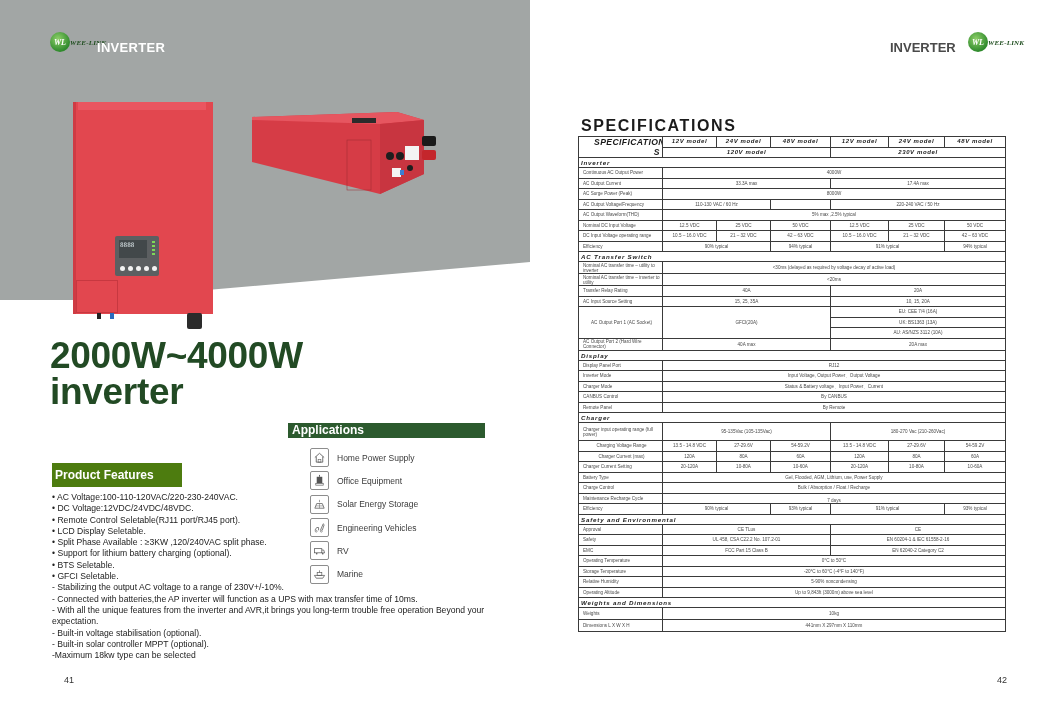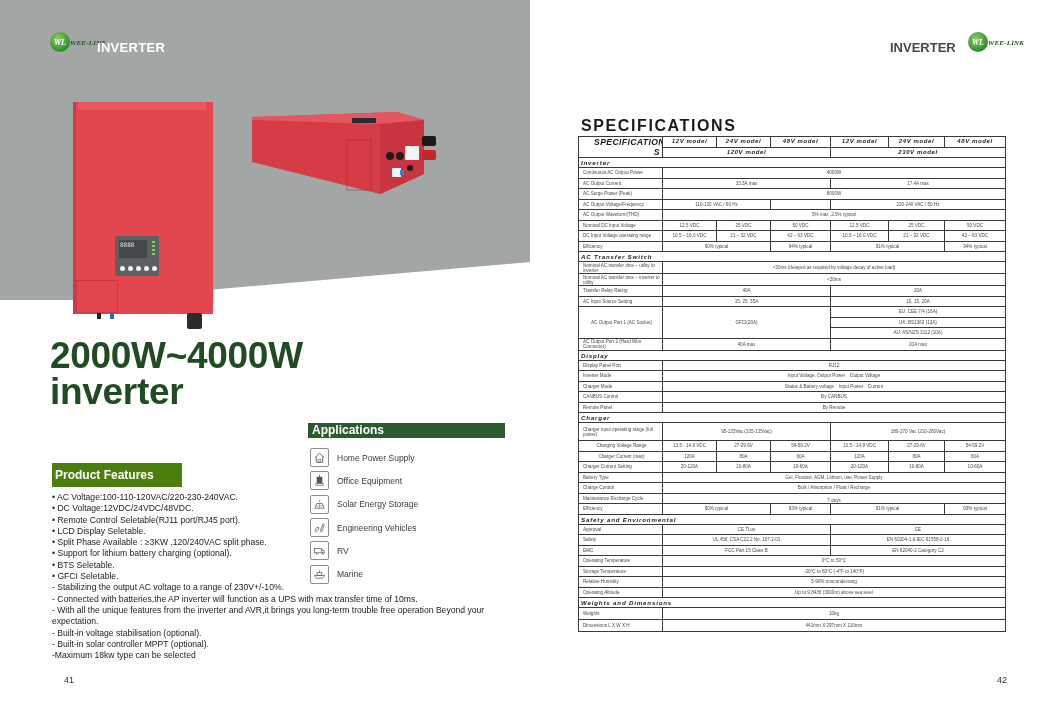--- a/index.html
+++ b/index.html
@@ -24,21 +24,21 @@
   .leds i { display: block; width: 3px; height: 2px; background: #7ed957; }
   .btns { position: absolute; left: 5px; bottom: 5px; display: flex; gap: 3px; }
   .btns i { display: block; width: 5px; height: 5px; border-radius: 50%; background: #f2f2f2; }
   .prod-v-foot { position: absolute; left: 76px; top: 280px; width: 42px; height: 33px; border: 1px solid #c73840; }
   .prod-v-plug { position: absolute; left: 187px; top: 313px; width: 15px; height: 16px; background: #2b2b2b; border-radius: 2px; }
   .prod-v-conn { position: absolute; top: 313px; width: 4px; height: 6px; background: #222; }
 
   .prod-h { position: absolute; left: 252px; top: 112px; width: 210px; height: 82px; }
 
   .headline { position: absolute; left: 50px; top: 338px; color: #224a24; font-weight: bold; font-size: 37px; line-height: 36px; letter-spacing: -0.3px; }
-  .apps-bar { position: absolute; left: 288px; top: 423px; width: 197px; height: 15px; background: #2c5a2e; color: #fff; font-weight: bold; font-size: 12px; line-height: 15px; padding-left: 4px; margin-left: 20px; }
+  .apps-bar { position: absolute; left: 288px; top: 423px; width: 197px; height: 15px; background: #2c5a2e; color: #fff; font-weight: bold; font-size: 12px; line-height: 15px; padding-left: 4px; }
   .apps-list { position: absolute; left: 310px; top: 446px; }
   .app-item { display: flex; align-items: center; height: 23.3px; }
   .app-icon { width: 19px; height: 19px; border: 1px solid #8d8d8d; border-radius: 2px; display: flex; align-items: center; justify-content: center; margin-right: 8px; }
   .app-icon svg { width: 13px; height: 13px; }
   .app-label { font-size: 8.5px; color: #3a3a3a; }
 
   .feat-bar { position: absolute; left: 52px; top: 463px; width: 130px; height: 24px; background: #4d7c0f; color: #fff; font-weight: bold; font-size: 12px; line-height: 24px; padding-left: 3px; }
   .feat-list { position: absolute; left: 52px; top: 492px; width: 440px; font-size: 8.6px; line-height: 11.3px; color: #222; }
   .feat-list div { white-space: nowrap; }
   .feat-list div.wrap { white-space: normal; }

